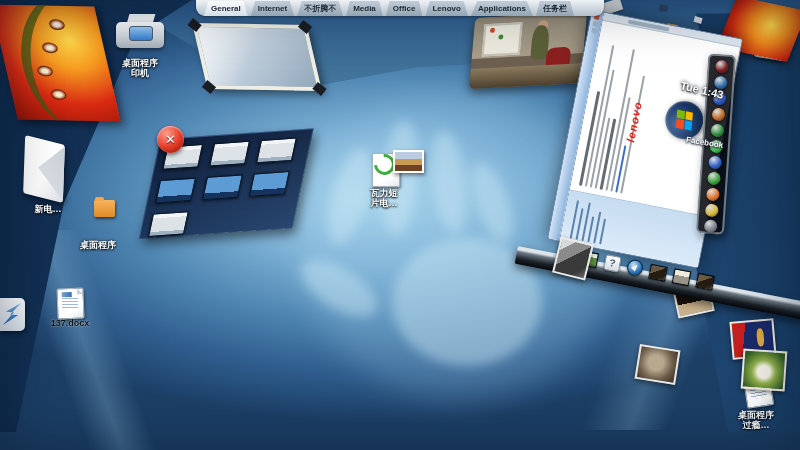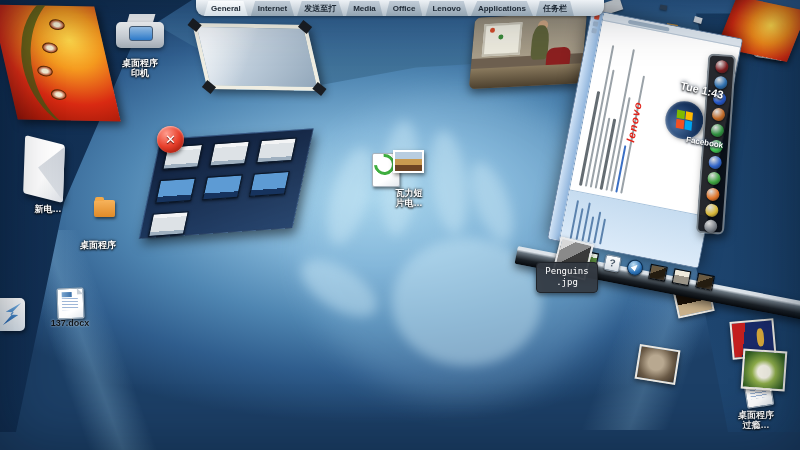--- a/index.html
+++ b/index.html
@@ -255,21 +255,21 @@
 
   <div class="tabbar">
     <div style="display:flex;gap:3px;width:100%;">
         <div class="tab active">
           <span>General</span>
         </div>
         <div class="tab">
           <span>Internet</span>
         </div>
         <div class="tab">
-          <span>发送至打</span>
+          <span>不折腾不</span>
         </div>
         <div class="tab">
           <span>Media</span>
         </div>
         <div class="tab">
           <span>Office</span>
         </div>
         <div class="tab">
           <span>Lenovo</span>
         </div>
@@ -356,21 +356,21 @@
   </div>
   <div class="abs closebtn">
     <span>✕</span>
   </div>
 
   <div class="abs media-ic">
     <div class="m-page"></div>
     <div class="m-arrow"></div>
     <div class="m-photo"></div>
   </div>
-  <div class="lbl" style="left:379px;top:188px;width:60px;">
+  <div class="lbl" style="left:354px;top:188px;width:60px;">
     <span>瓦力短</span>
     <span>片电…</span>
   </div>
 
   <div class="abs syswin">
     <div class="sw-title">
       <div class="sw-btn min"></div>
       <div class="sw-btn max"></div>
       <div class="sw-btn close"></div>
     </div>
@@ -428,24 +428,20 @@
         <div class="sh-item photo-dark"></div>
         <div class="sh-item photo-green"></div>
         <div class="sh-item icon-question">?</div>
         <div class="sh-item icon-compass"></div>
         <div class="sh-item photo-dark"></div>
         <div class="sh-item photo-light"></div>
         <div class="sh-item photo-dark"></div>
       </div>
   </div>
   <div class="abs gorilla"></div>
-  <div class="abs tooltip">
-    <span>Penguins</span>
-    <span>.jpg</span>
-  </div>
 
   <div class="abs photoframe photo-bird"></div>
   <div class="abs photoframe photo-koala"></div>
   <div class="abs photoframe photo-award"></div>
   <div class="abs photoframe photo-flower"></div>
   <div class="abs docicon docnotoss">
     <div class="doc-img"></div>
     <div class="doc-lines"></div>
   </div>
   <div class="lbl" style="left:726px;top:410px;width:60px;">

